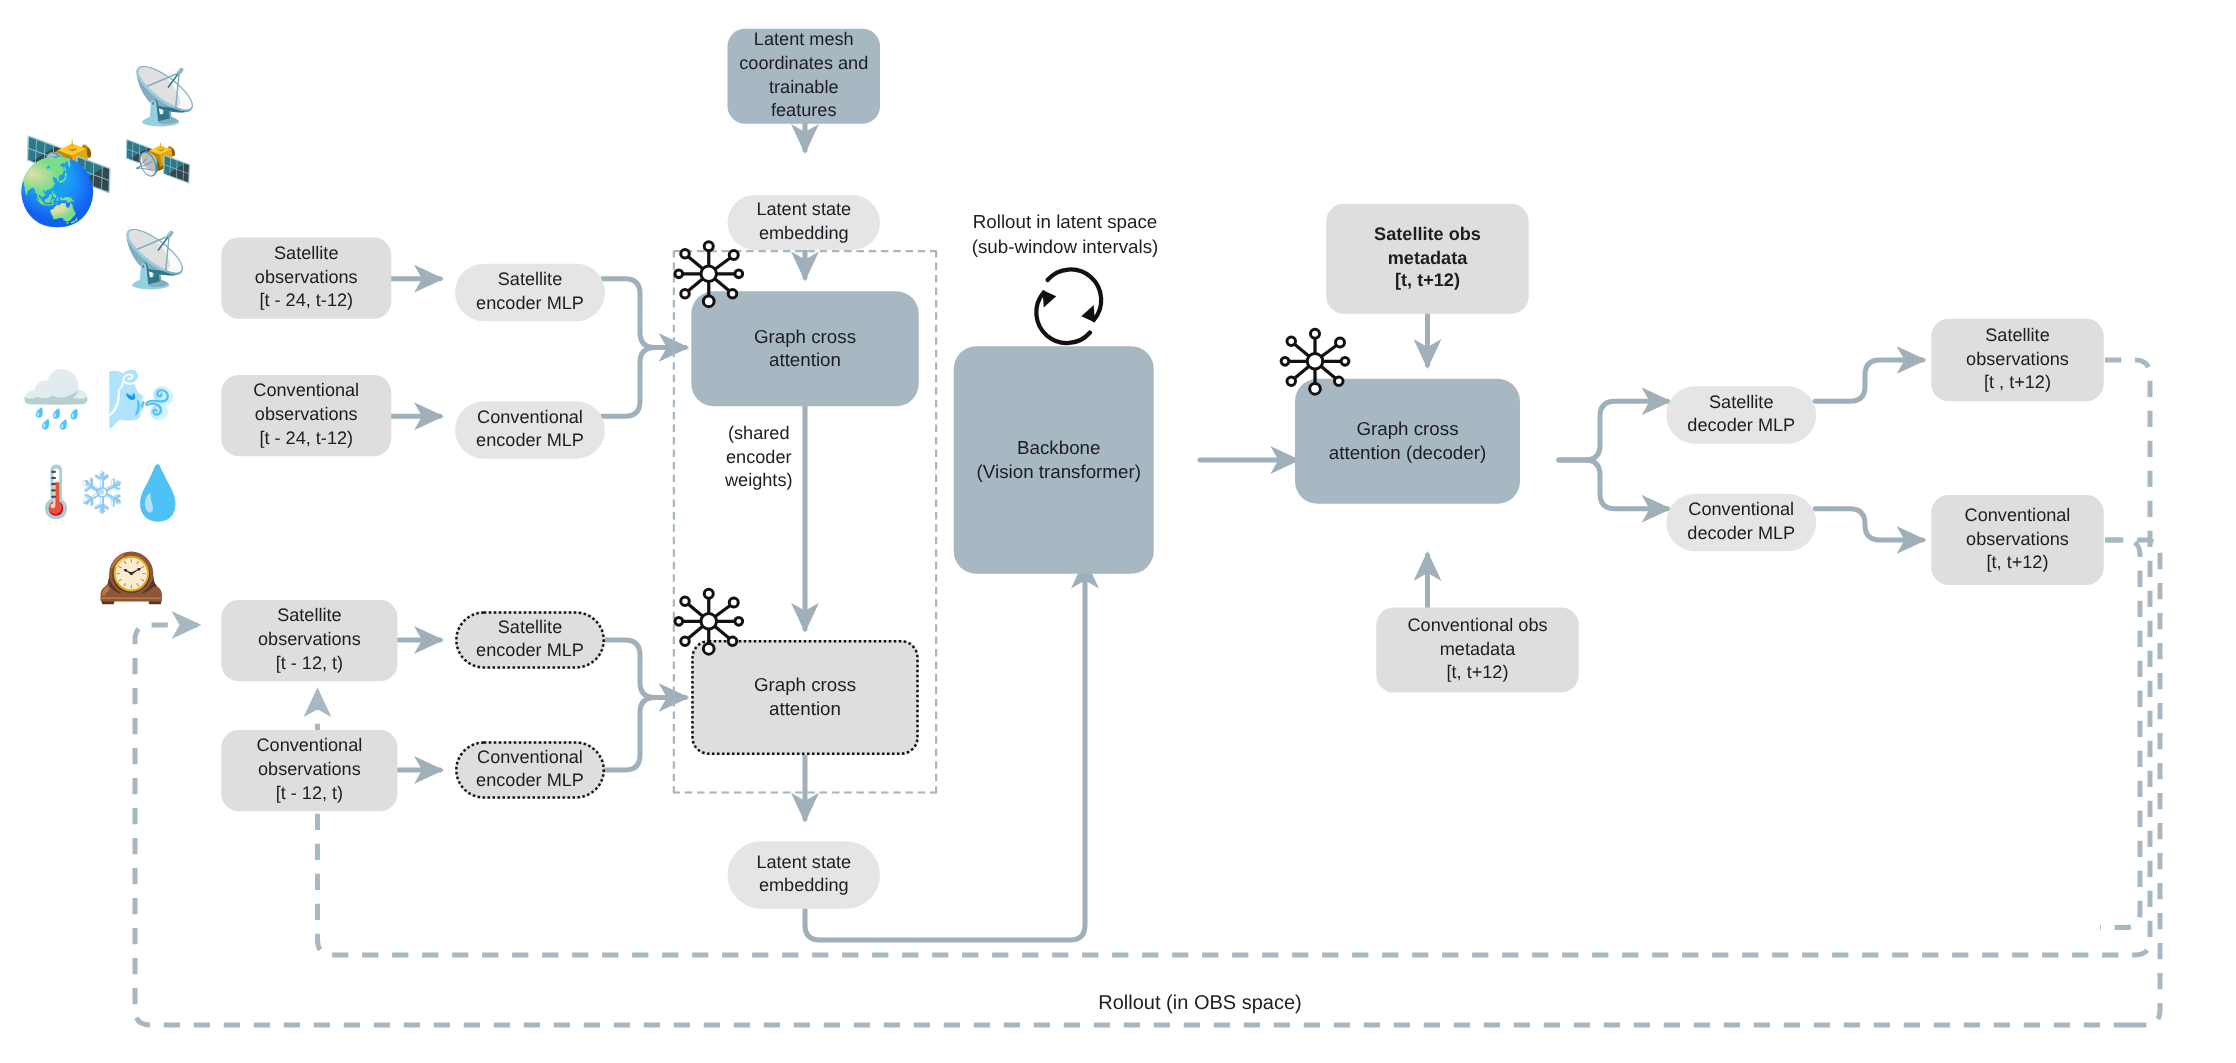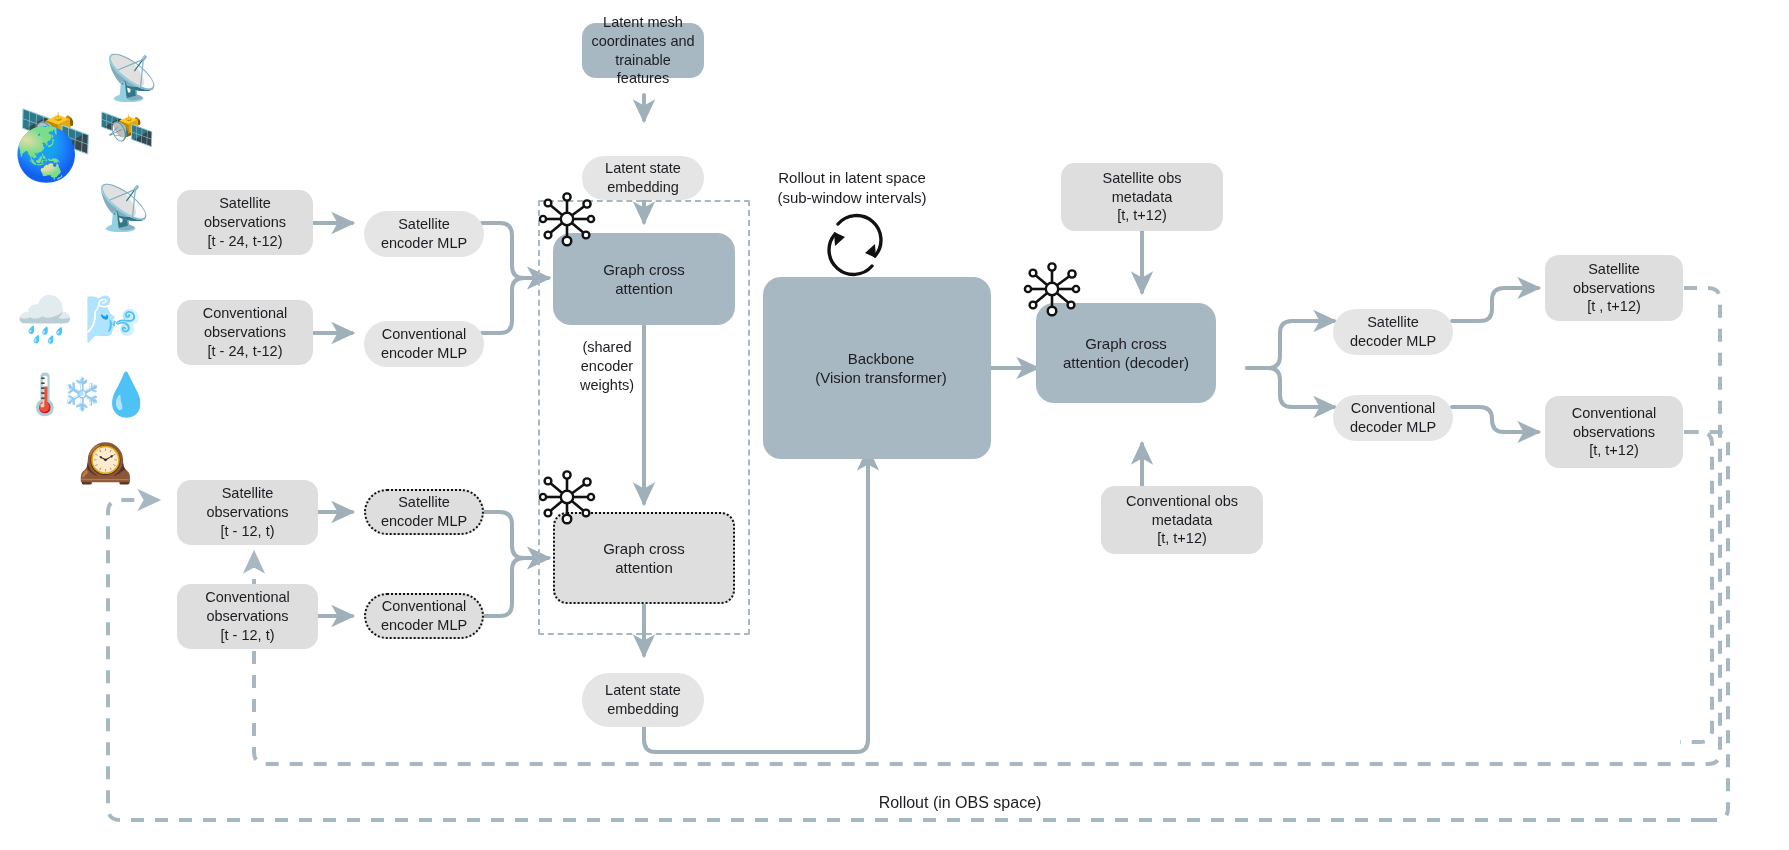--- a/index.html
+++ b/index.html
@@ -137,21 +137,21 @@
   <div class="emoji" style="left:14px; top:128px; font-size:52px;">🌏</div>
   <div class="emoji" style="left:98px; top:106px; font-size:46px;">🛰️</div>
   <div class="emoji" style="left:96px; top:186px; font-size:44px;">📡</div>
   <div class="emoji" style="left:16px; top:296px; font-size:46px;">🌧️</div>
   <div class="emoji" style="left:84px; top:296px; font-size:46px;">🌬️</div>
   <div class="emoji" style="left:20px; top:374px; font-size:40px;">🌡️</div>
   <div class="emoji" style="left:62px; top:378px; font-size:32px;">❄️</div>
   <div class="emoji" style="left:100px; top:374px; font-size:42px;">💧</div>
   <div class="emoji" style="left:78px; top:440px; font-size:44px;">🕰️</div>
 
-  <div class="node n-blue" style="left:582px; top:23px; width:122px; height:55px; font-size:14.5px;">Latent mesh
+  <div class="node n-blue" style="left:582px; top:23px; width:122px; height:76px; font-size:14.5px;">Latent mesh
 coordinates and
 trainable
 features</div>
 
   <div class="node n-blue-pill" style="left:582px; top:145px; width:122px; height:44px; font-size:14.5px;">Latent state
 embedding</div>
 
   <div class="node n-gray" style="left:177px; top:190px; width:136px; height:65px; font-size:14.5px;">Satellite
 observations
 [t - 24, t-12)</div>
@@ -252,24 +252,24 @@
     <svg width="74" height="74" viewBox="0 0 74 74">
       <g fill="none" stroke="#111" stroke-width="3.4" stroke-linecap="round">
         <path d="M20,16 A24,24 0 0 1 57,48"></path>
         <path d="M54,58 A24,24 0 0 1 17,26"></path>
       </g>
       <path d="M57,36 L58,50 L47,45 z" fill="#111"></path>
       <path d="M17,38 L16,24 L27,29 z" fill="#111"></path>
     </svg>
   </div>
 
-  <div class="node n-blue n-big" style="left:763px; top:277px; width:228px; height:182px; font-size:15px;padding-left:14px;">Backbone
+  <div class="node n-blue n-big" style="left:763px; top:277px; width:160px; height:182px; font-size:15px;padding-left:14px;">Backbone
 (Vision transformer)</div>
 
-  <div class="node n-gray" style="left:1061px; top:163px; width:162px; height:68px; font-size:14.5px;">Satellite obs
+  <div class="node n-gray" style="left:1061px; top:163px; width:162px; height:88px; font-size:14.5px;font-weight:bold;">Satellite obs
 metadata
 [t, t+12)</div>
 
   <div class="node n-blue n-big" style="left:1036px; top:303px; width:180px; height:100px; font-size:15px;">Graph cross
 attention (decoder)</div>
 
   <div class="graph-icon" style="left:1021px; top:258px;">
     <svg width="62" height="62" viewBox="0 0 62 62">
       <g stroke="#111" stroke-width="2.6" fill="none">
         <line x1="31" y1="31" x2="31" y2="10"></line>

